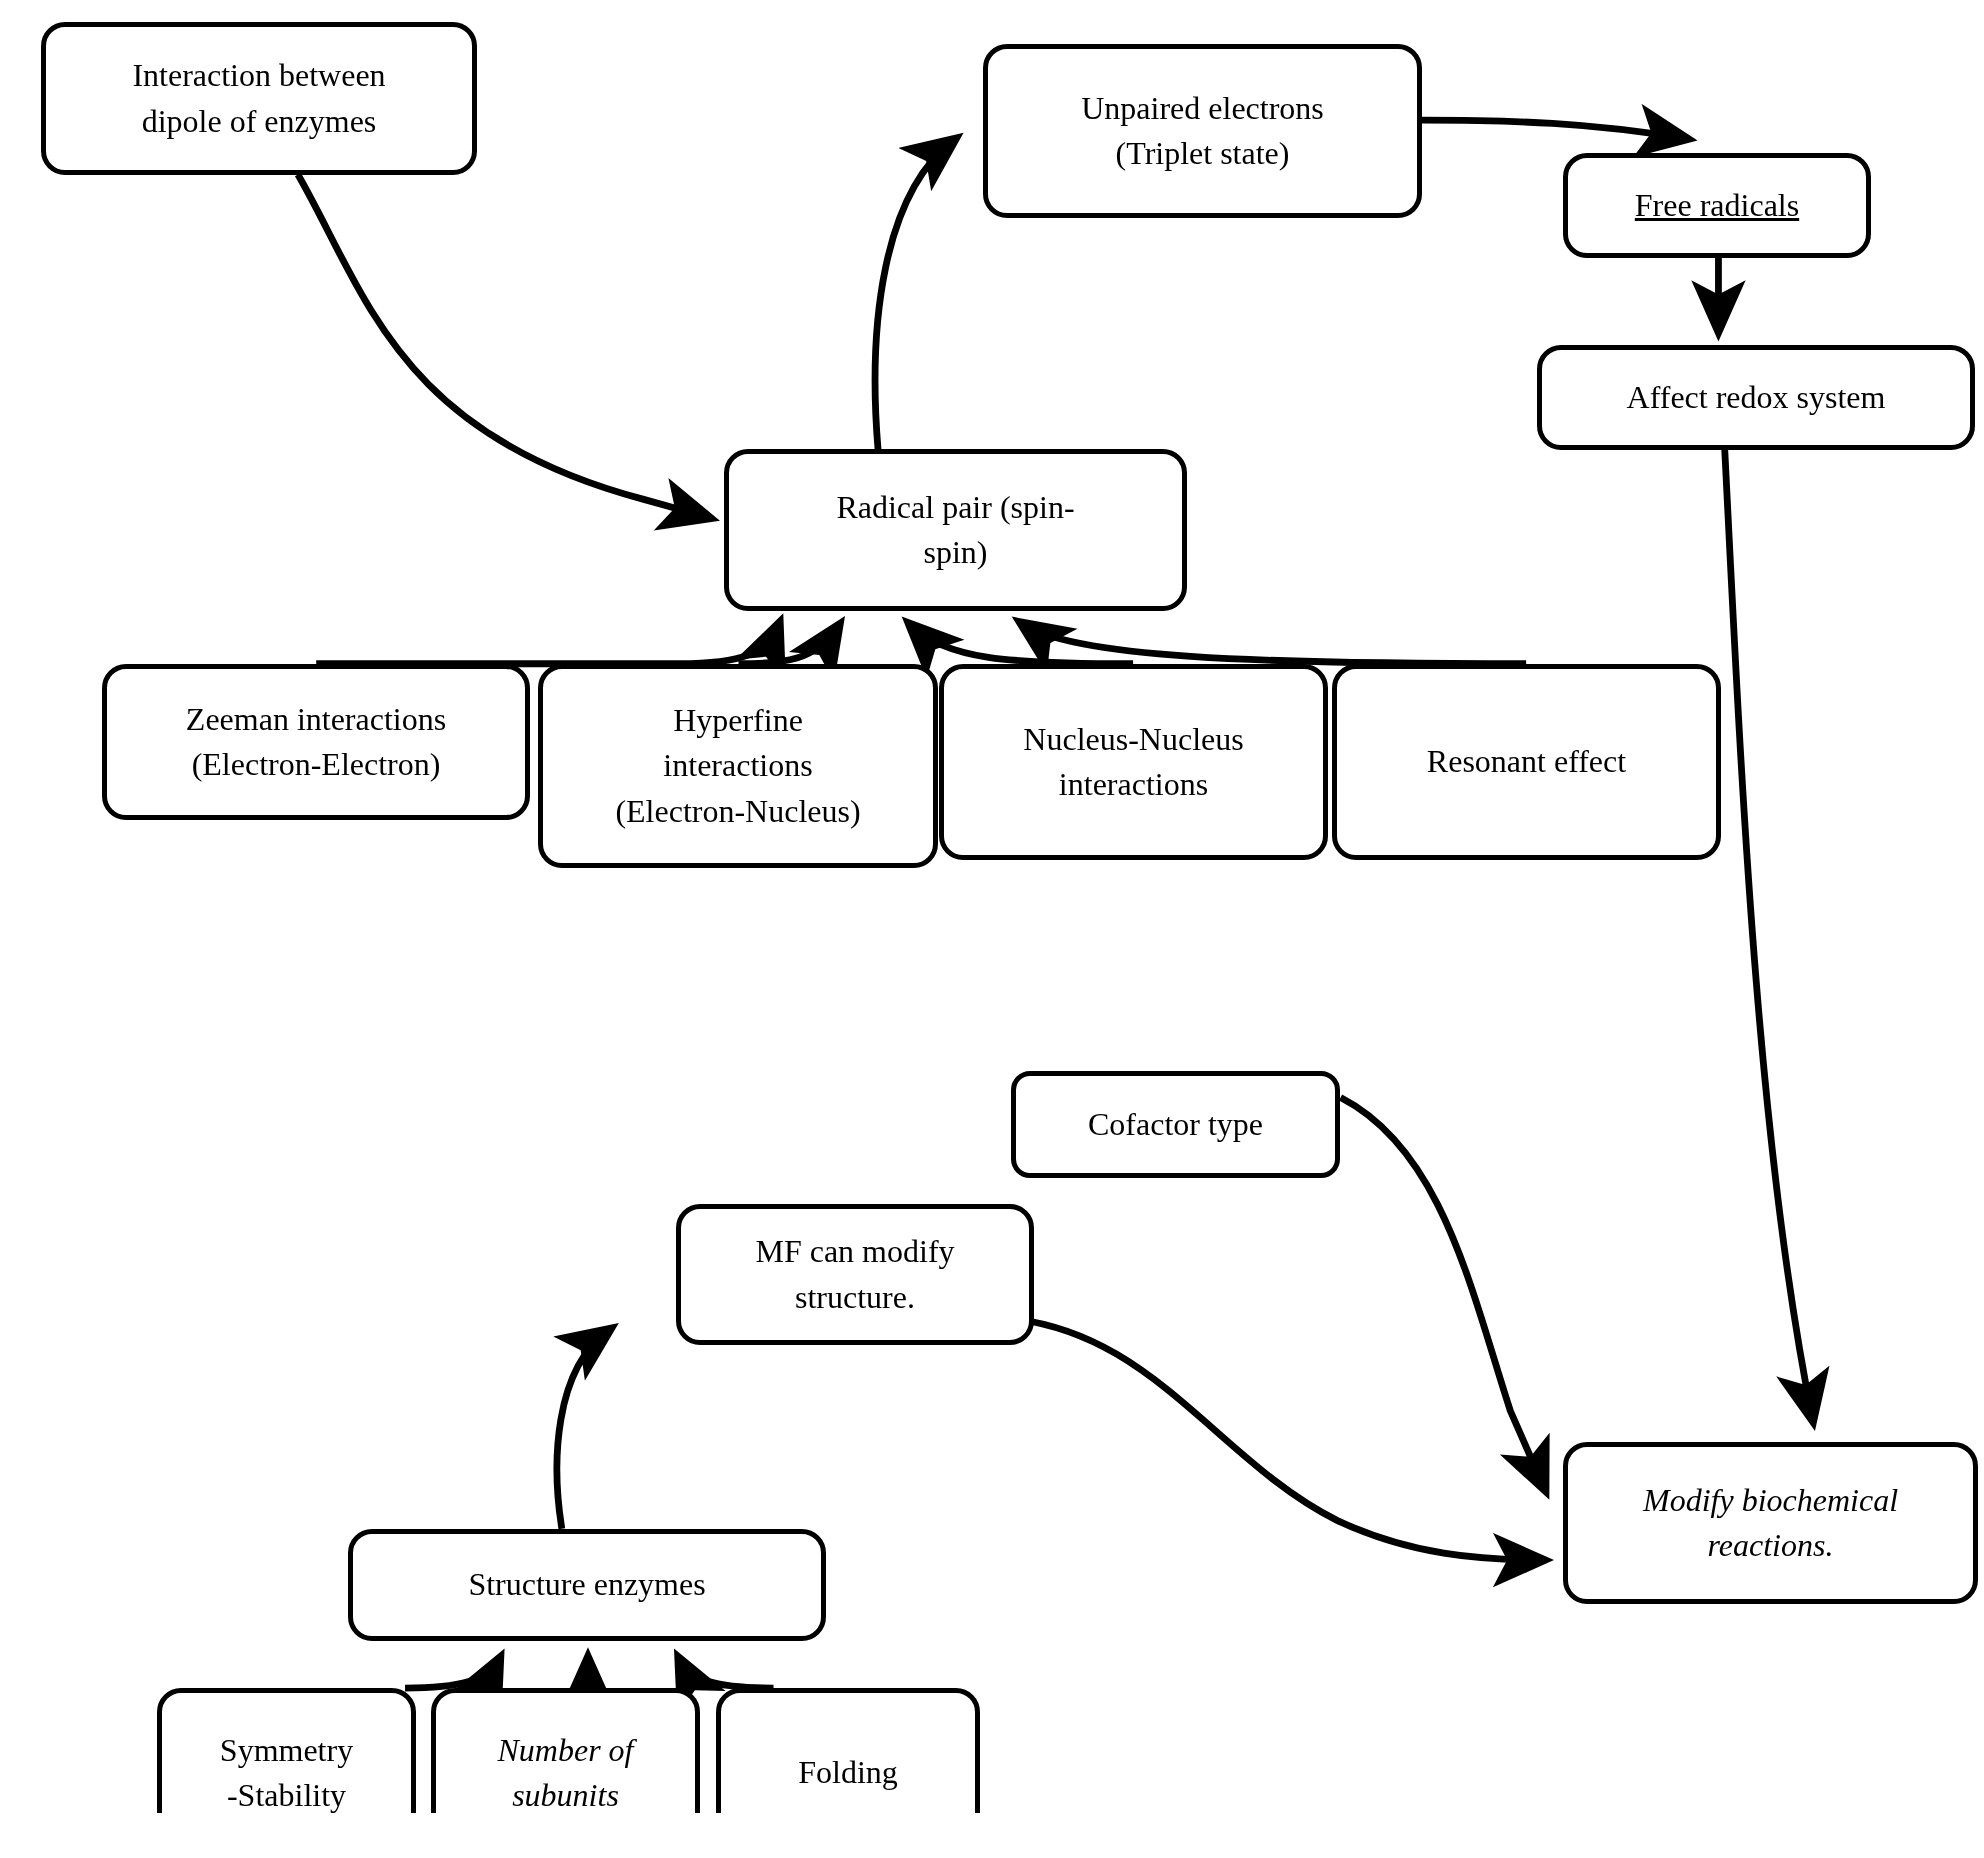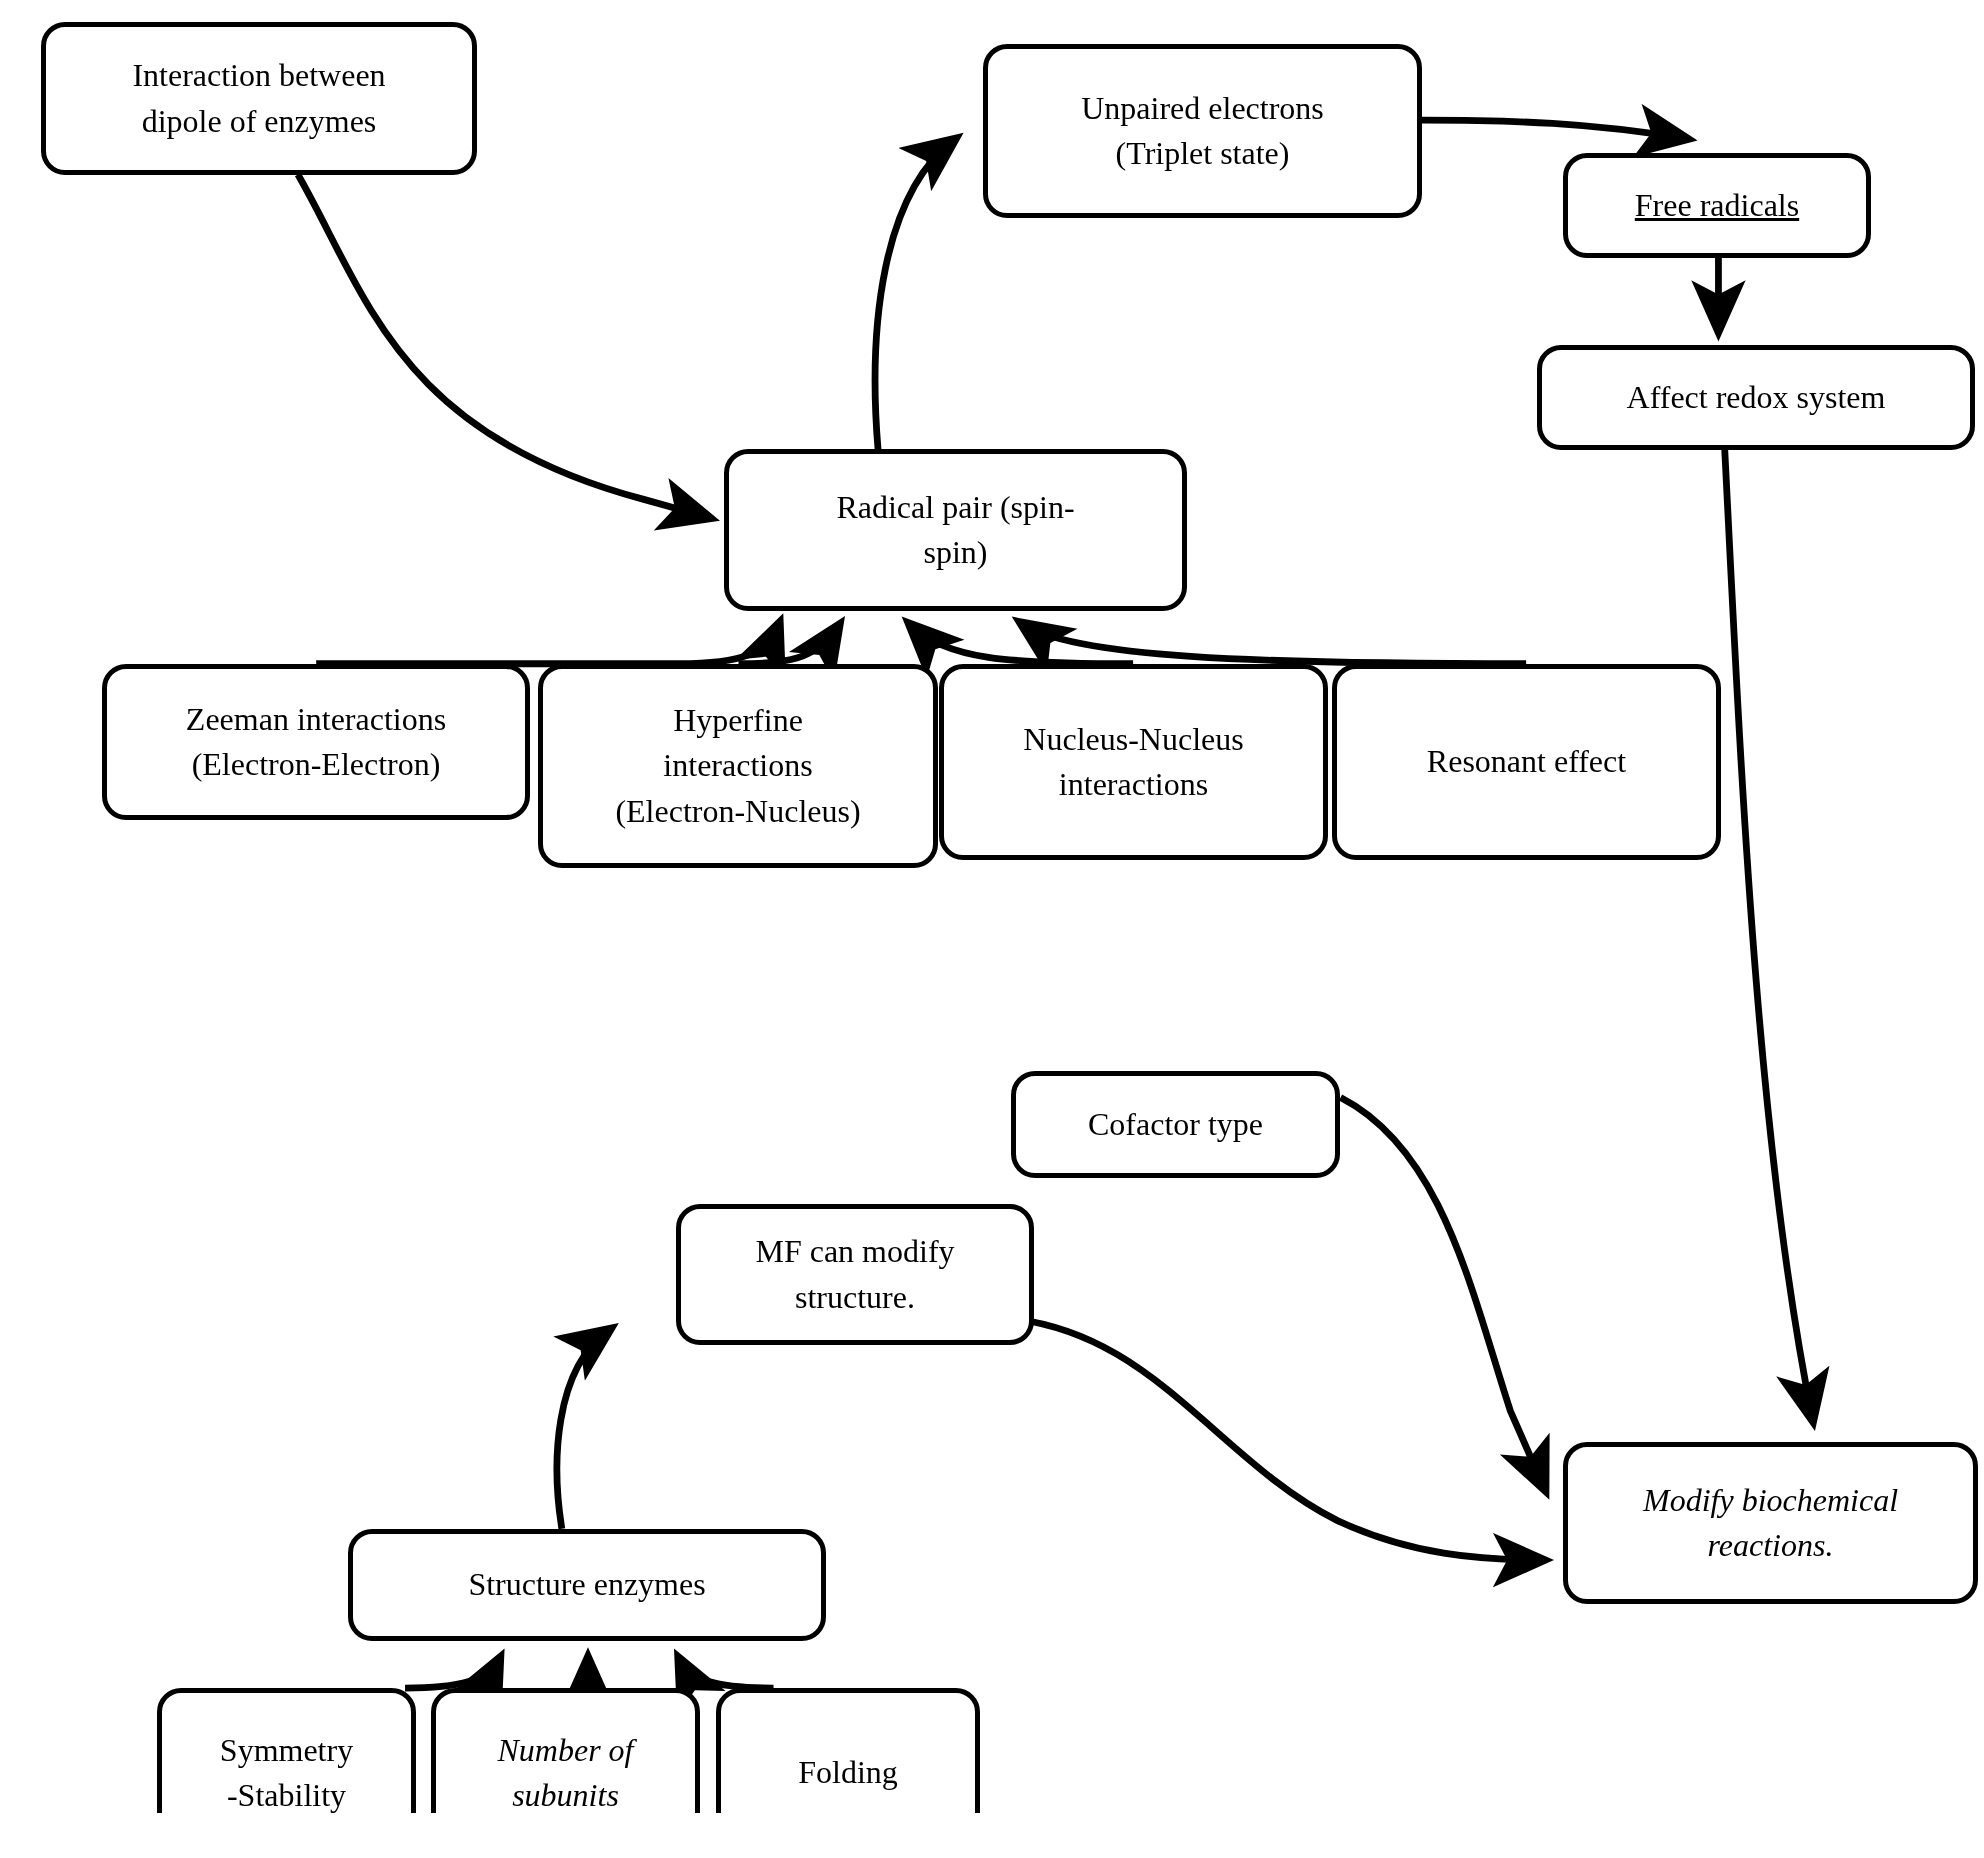--- a/index.html
+++ b/index.html
@@ -89,21 +89,21 @@
     </div>
   <div class="node" style="left: 538px; top: 664px; width: 400px; height: 204px;">
       <span>Hyperfine<br>interactions<br>(Electron-Nucleus)</span>
     </div>
   <div class="node" style="left: 939px; top: 664px; width: 389px; height: 196px;">
       <span>Nucleus-Nucleus<br>interactions</span>
     </div>
   <div class="node" style="left: 1332px; top: 664px; width: 389px; height: 196px;">
       <span>Resonant effect</span>
     </div>
-  <div class="node" style="left: 1011px; top: 1071px; width: 329px; height: 107px;">
+  <div class="node" style="left: 1011px; top: 1071px; width: 329px; height: 107px; border-radius: 19px;">
       <span>Cofactor type</span>
     </div>
   <div class="node" style="left: 632px; top: 1204px; width: 358px; height: 141px; margin-left: 44px;">
       <span>MF can modify<br>structure.</span>
     </div>
   <div class="node" style="left: 1563px; top: 1442px; width: 415px; height: 162px; font-style: italic;">
       <span>Modify biochemical<br>reactions.</span>
     </div>
   <div class="node" style="left: 348px; top: 1529px; width: 478px; height: 112px;">
       <span>Structure enzymes</span>

